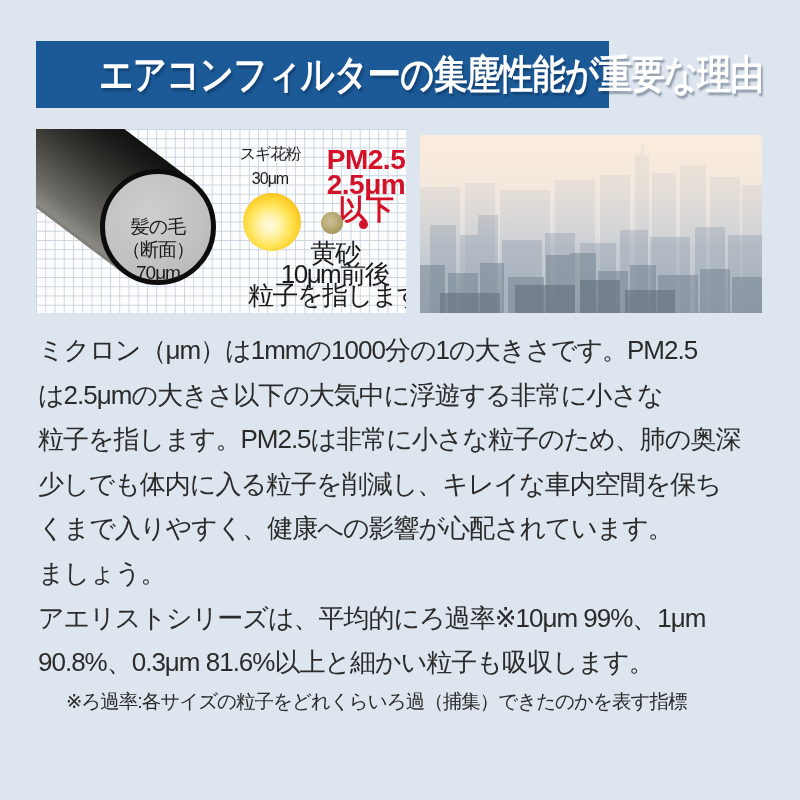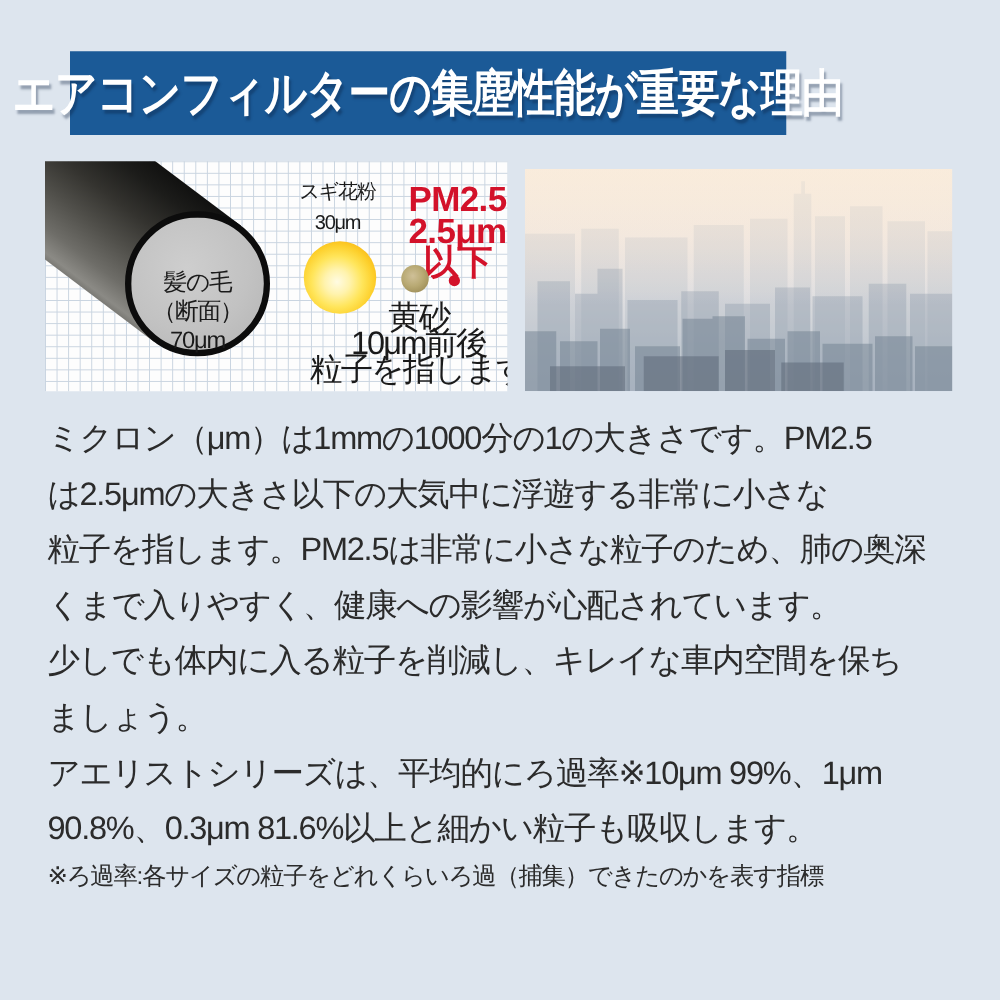--- a/index.html
+++ b/index.html
@@ -8,22 +8,22 @@
     font-family: "Liberation Sans", "DejaVu Sans", sans-serif;
     overflow: hidden;
   }
   .page {
     position: relative; width: 800px; height: 800px;
     background: #dde5ee; overflow: hidden;
   }
 
   
   .banner {
-    position: absolute; left: 56px; top: 41px; width: 573px; height: 67px;
-    background: #1b5a97; display: flex; align-items: center; justify-content: center;
+    position: absolute; left: 36px; top: 41px; width: 573px; height: 67px;
+    background: #1b5a97; display: flex; align-items: center; justify-content: flex-start;
   }
   .banner-title {
     color: #ffffff; font-size: 40px; font-weight: bold; white-space: nowrap;
     letter-spacing: -1px; transform: scaleX(0.84); transform-origin: center;
     text-shadow: 2px 3px 2px rgba(10,30,60,0.35);
   }
 
   
   .grid-panel {
     position: absolute; left: 36px; top: 129px; width: 370px; height: 184px;
@@ -84,21 +84,21 @@
   
   .copy {
     position: absolute; left: 38px; top: 328px; width: 740px;
     color: #2b2b2b;
   }
   .copy .line {
     font-size: 26px; line-height: 44.6px; letter-spacing: -1px; white-space: nowrap;
   }
   .copy .footnote {
     font-size: 19.5px; line-height: 27px; margin-top: 3px;
-    letter-spacing: -1px; white-space: nowrap; color: #2b2b2b;
+    letter-spacing: -1px; white-space: nowrap; color: #2b2b2b; margin-left: 28px;
   }
 </style>
 </head>
 <body>
 
 <div class="page">
 
   <div class="banner">
     <div class="banner-title">エアコンフィルターの集塵性能が重要な理由</div>
   </div>
@@ -195,21 +195,21 @@
           <rect x="20" y="158" width="60" height="20"></rect>
       </g>
       <rect x="0" y="0" width="342" height="110" fill="url(#haze)"></rect>
     </svg>
   </div>
 
   <div class="copy">
     <div class="line">ミクロン（μm）は1mmの1000分の1の大きさです。PM2.5</div>
     <div class="line">は2.5μmの大きさ以下の大気中に浮遊する非常に小さな</div>
     <div class="line">粒子を指します。PM2.5は非常に小さな粒子のため、肺の奥深</div>
+    <div class="line">少しでも体内に入る粒子を削減し、キレイな車内空間を保ち</div>
     <div class="line">くまで入りやすく、健康への影響が心配されています。</div>
-    <div class="line">少しでも体内に入る粒子を削減し、キレイな車内空間を保ち</div>
     <div class="line">ましょう。</div>
     <div class="line">アエリストシリーズは、平均的にろ過率※10μm 99%、1μm</div>
     <div class="line">90.8%、0.3μm 81.6%以上と細かい粒子も吸収します。</div>
     <div class="footnote">※ろ過率:各サイズの粒子をどれくらいろ過（捕集）できたのかを表す指標</div>
   </div>
 
 </div>
 
 </body></html>

